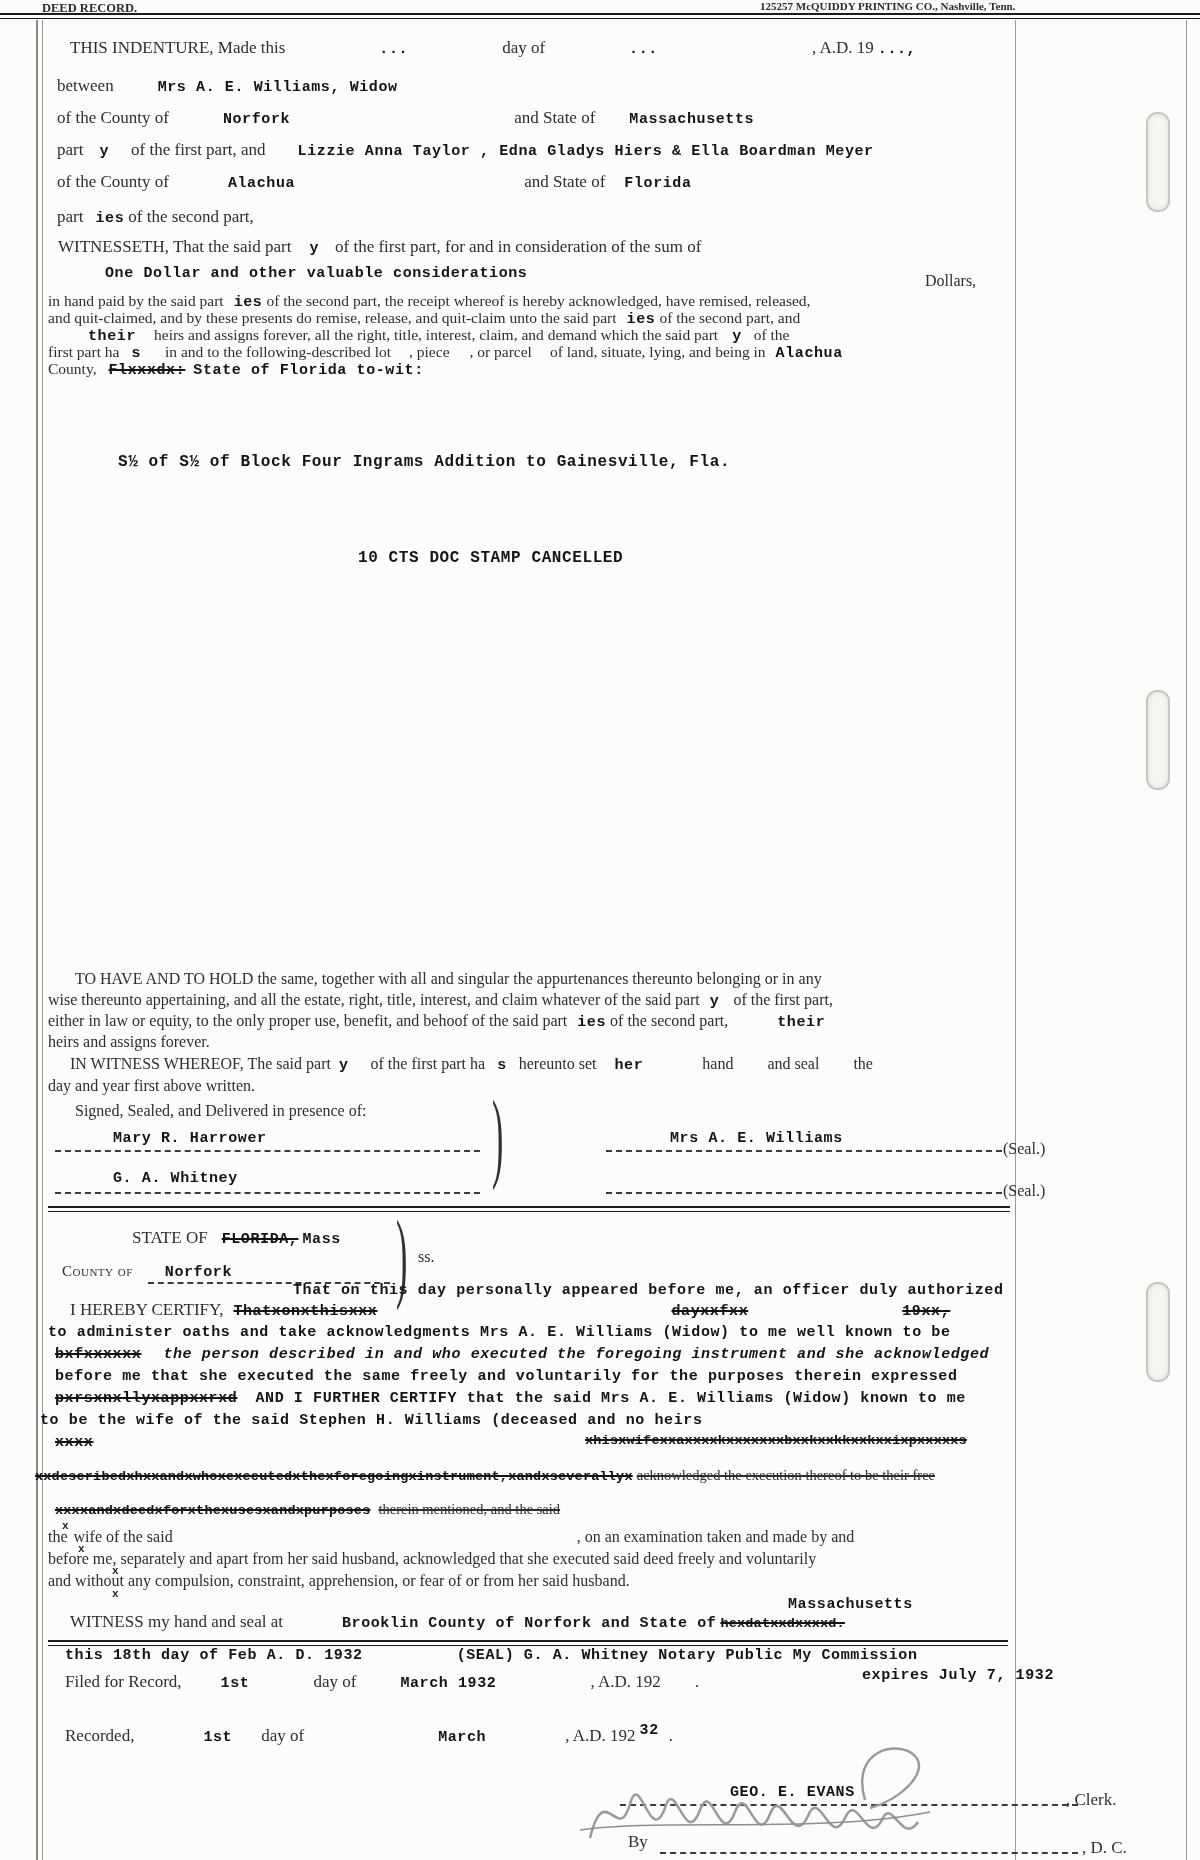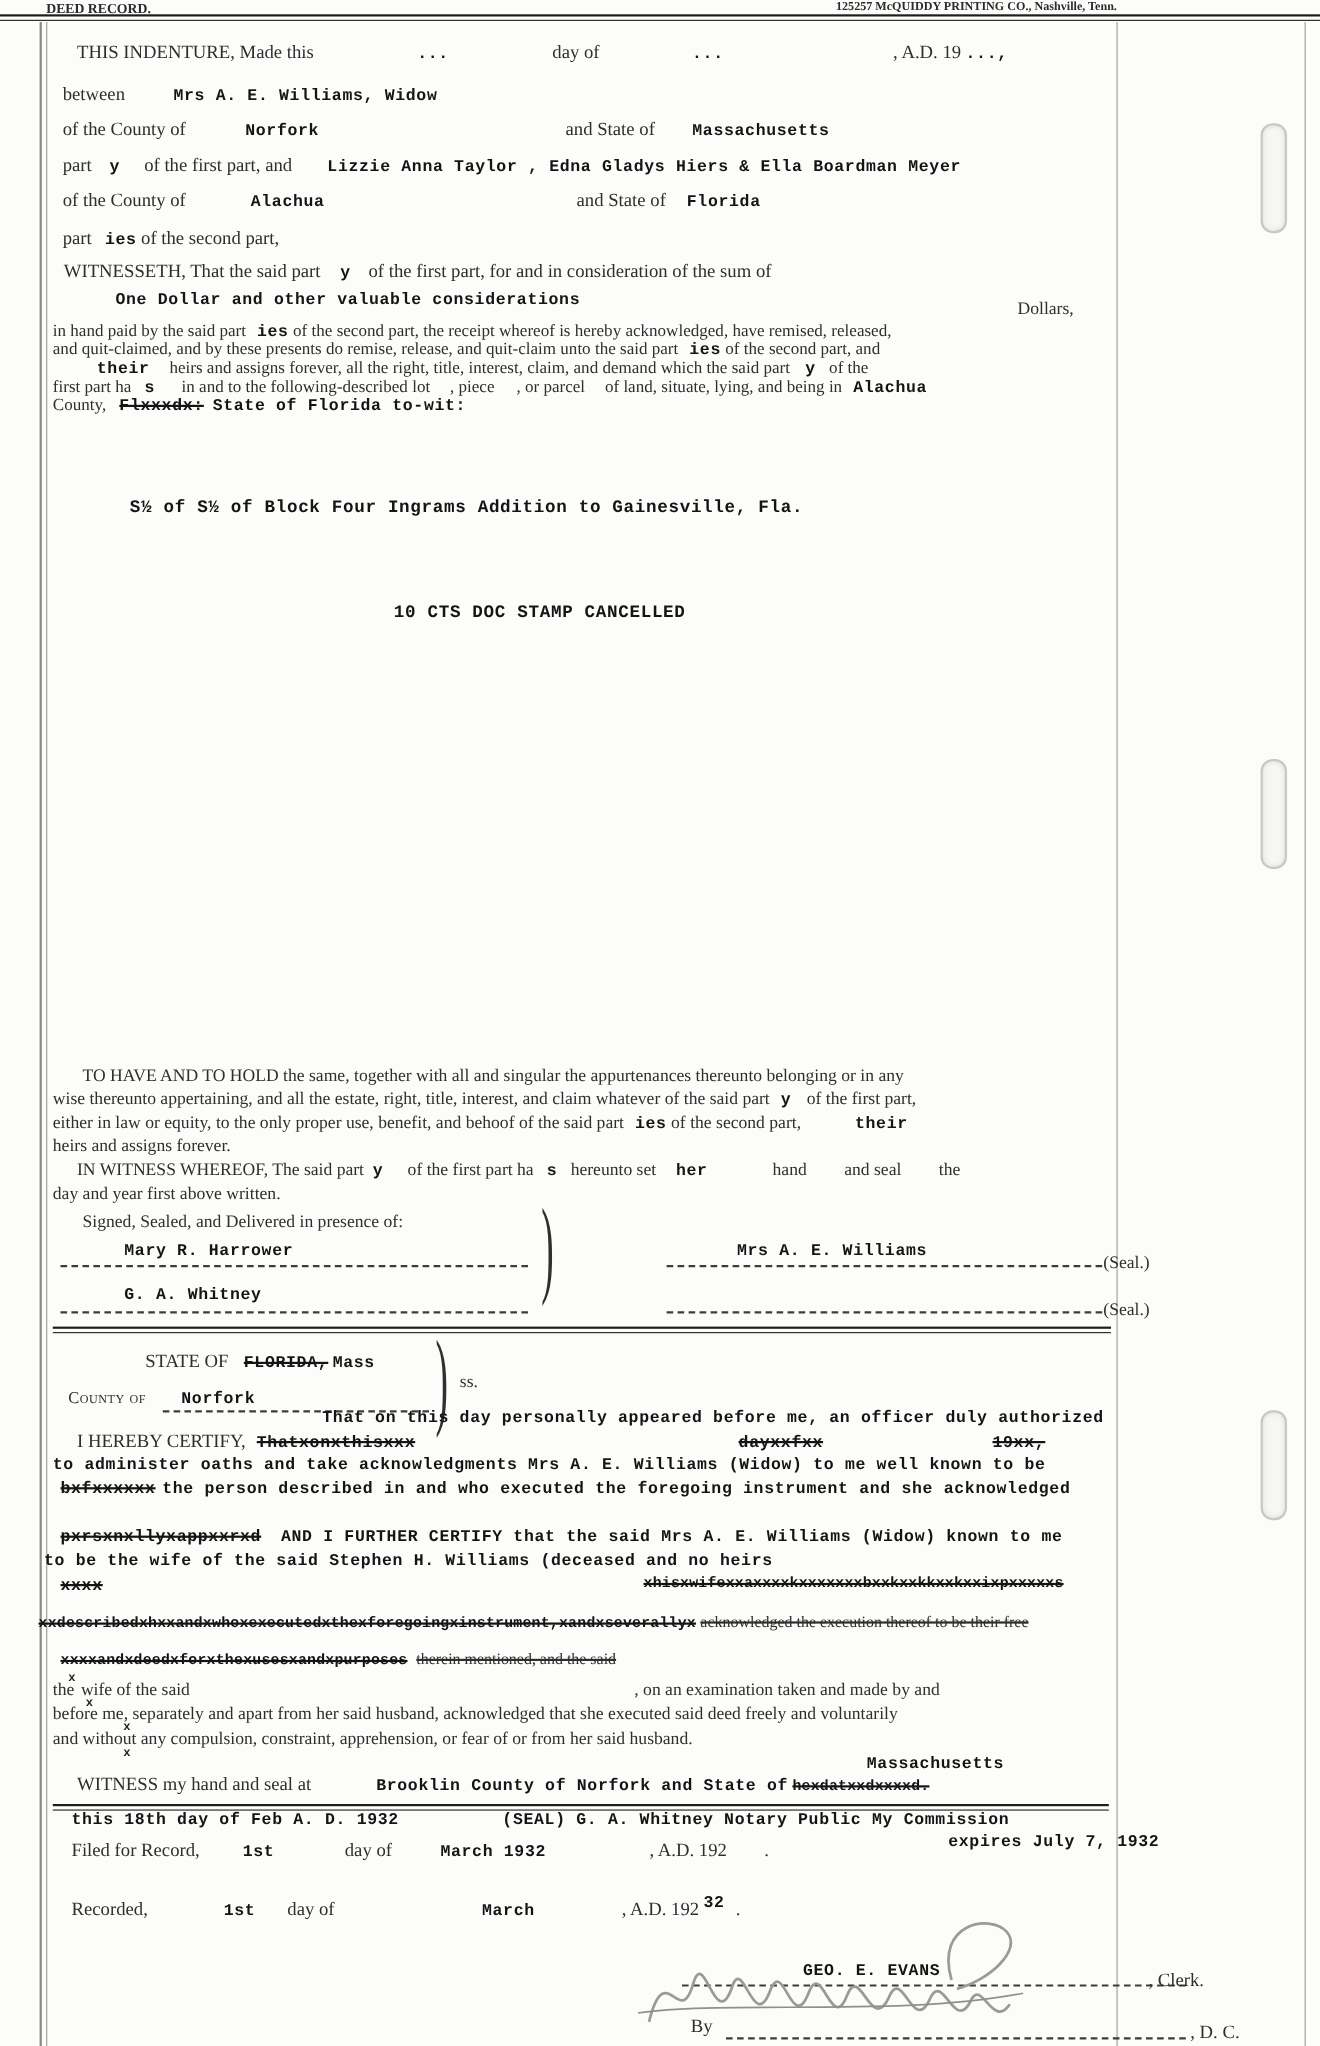--- a/index.html
+++ b/index.html
@@ -210,21 +210,24 @@
     <span class="p p17">I HEREBY CERTIFY,</span>
     <span class="t s" style="margin-left:6px;">Thatxonxthisxxx</span>
     <span class="t s" style="margin-left:290px;">dayxxfxx</span>
     <span class="t s" style="margin-left:150px;">19xx,</span>
   </div>
   <div class="ln" style="left:48px;top:1322px;">
     <span class="t">to administer oaths and take acknowledgments Mrs A. E. Williams (Widow) to me well known to be</span>
   </div>
   <div class="ln" style="left:55px;top:1344px;">
     <span class="t s">bxfxxxxxx</span>
-    <span class="t" style="margin-left:2px;">the person described in and who executed the foregoing instrument and she acknowledged</span>
+    <span class="t" style="margin-left:18px;font-style:italic;">the person described in and who executed the foregoing instrument and she acknowledged</span>
+  </div>
+  <div class="ln" style="left:55px;top:1366px;">
+    <span class="t">before me that she executed the same freely and voluntarily for the purposes therein expressed</span>
   </div>
   <div class="ln" style="left:55px;top:1388px;">
     <span class="t s">pxrsxnxllyxappxxrxd</span>
     <span class="t" style="margin-left:14px;">AND I FURTHER CERTIFY that the said Mrs A. E. Williams (Widow) known to me</span>
   </div>
   <div class="ln" style="left:40px;top:1410px;">
     <span class="t">to be the wife of the said Stephen H. Williams (deceased and no heirs</span>
   </div>
   <div class="ln" style="left:55px;top:1432px;">
     <span class="t s">xxxx</span>
@@ -288,21 +291,21 @@
     <span class="t" style="margin-left:130px;">March</span>
     <span class="p p17" style="margin-left:75px;">, A.D. 192</span>
     <span class="t sup">32</span>
     <span class="p p17" style="margin-left:6px;">.</span>
   </div>
 
   <div class="ln" style="left:730px;top:1782px;">
     <span class="t">GEO. E. EVANS</span>
   </div>
   <div class="dash" style="left:620px;top:1804px;width:458px;"></div>
-  <div class="ln" style="left:1044px;top:1790px;">
+  <div class="ln" style="left:1066px;top:1790px;">
     <span class="p p17">, Clerk.</span>
   </div>
   <div class="ln" style="left:628px;top:1832px;">
     <span class="p p17">By</span>
   </div>
   <div class="dash" style="left:660px;top:1852px;width:418px;"></div>
   <div class="ln" style="left:1082px;top:1838px;">
     <span class="p p17">, D. C.</span>
   </div>
 

